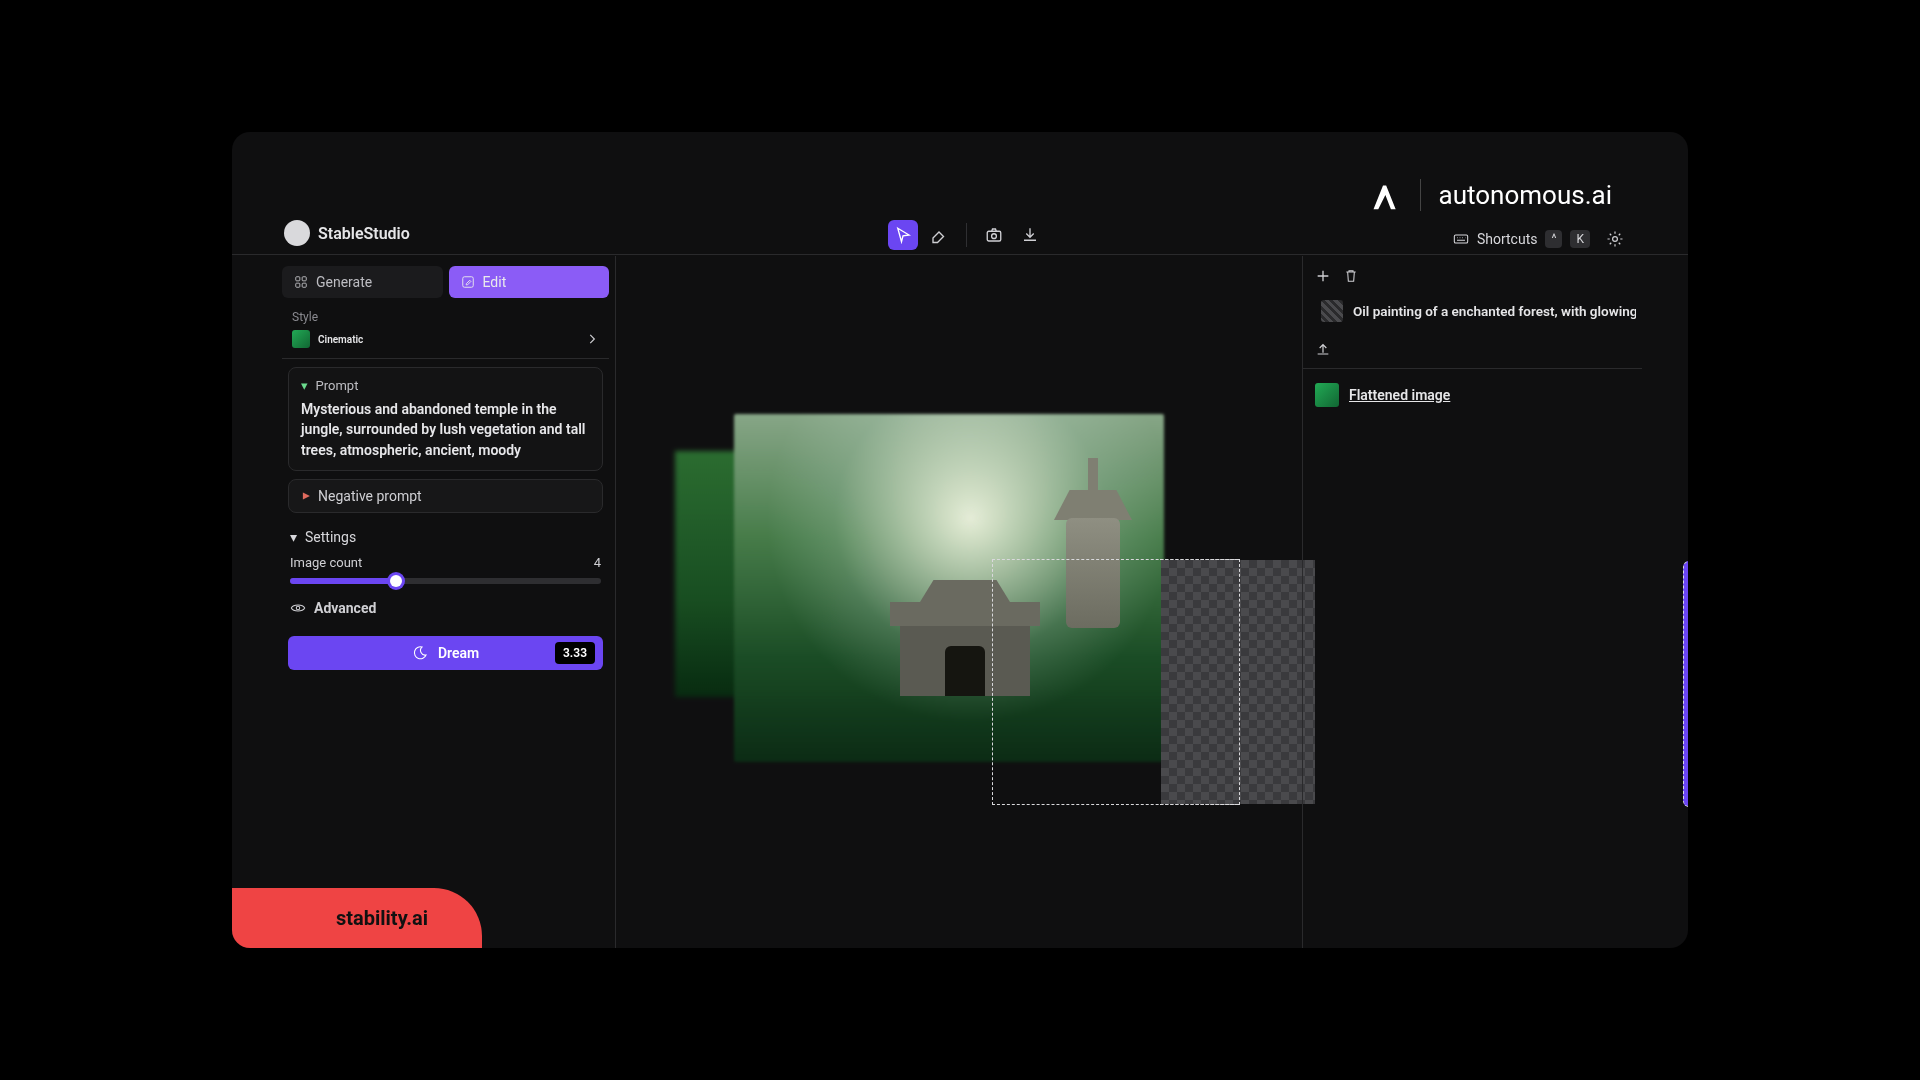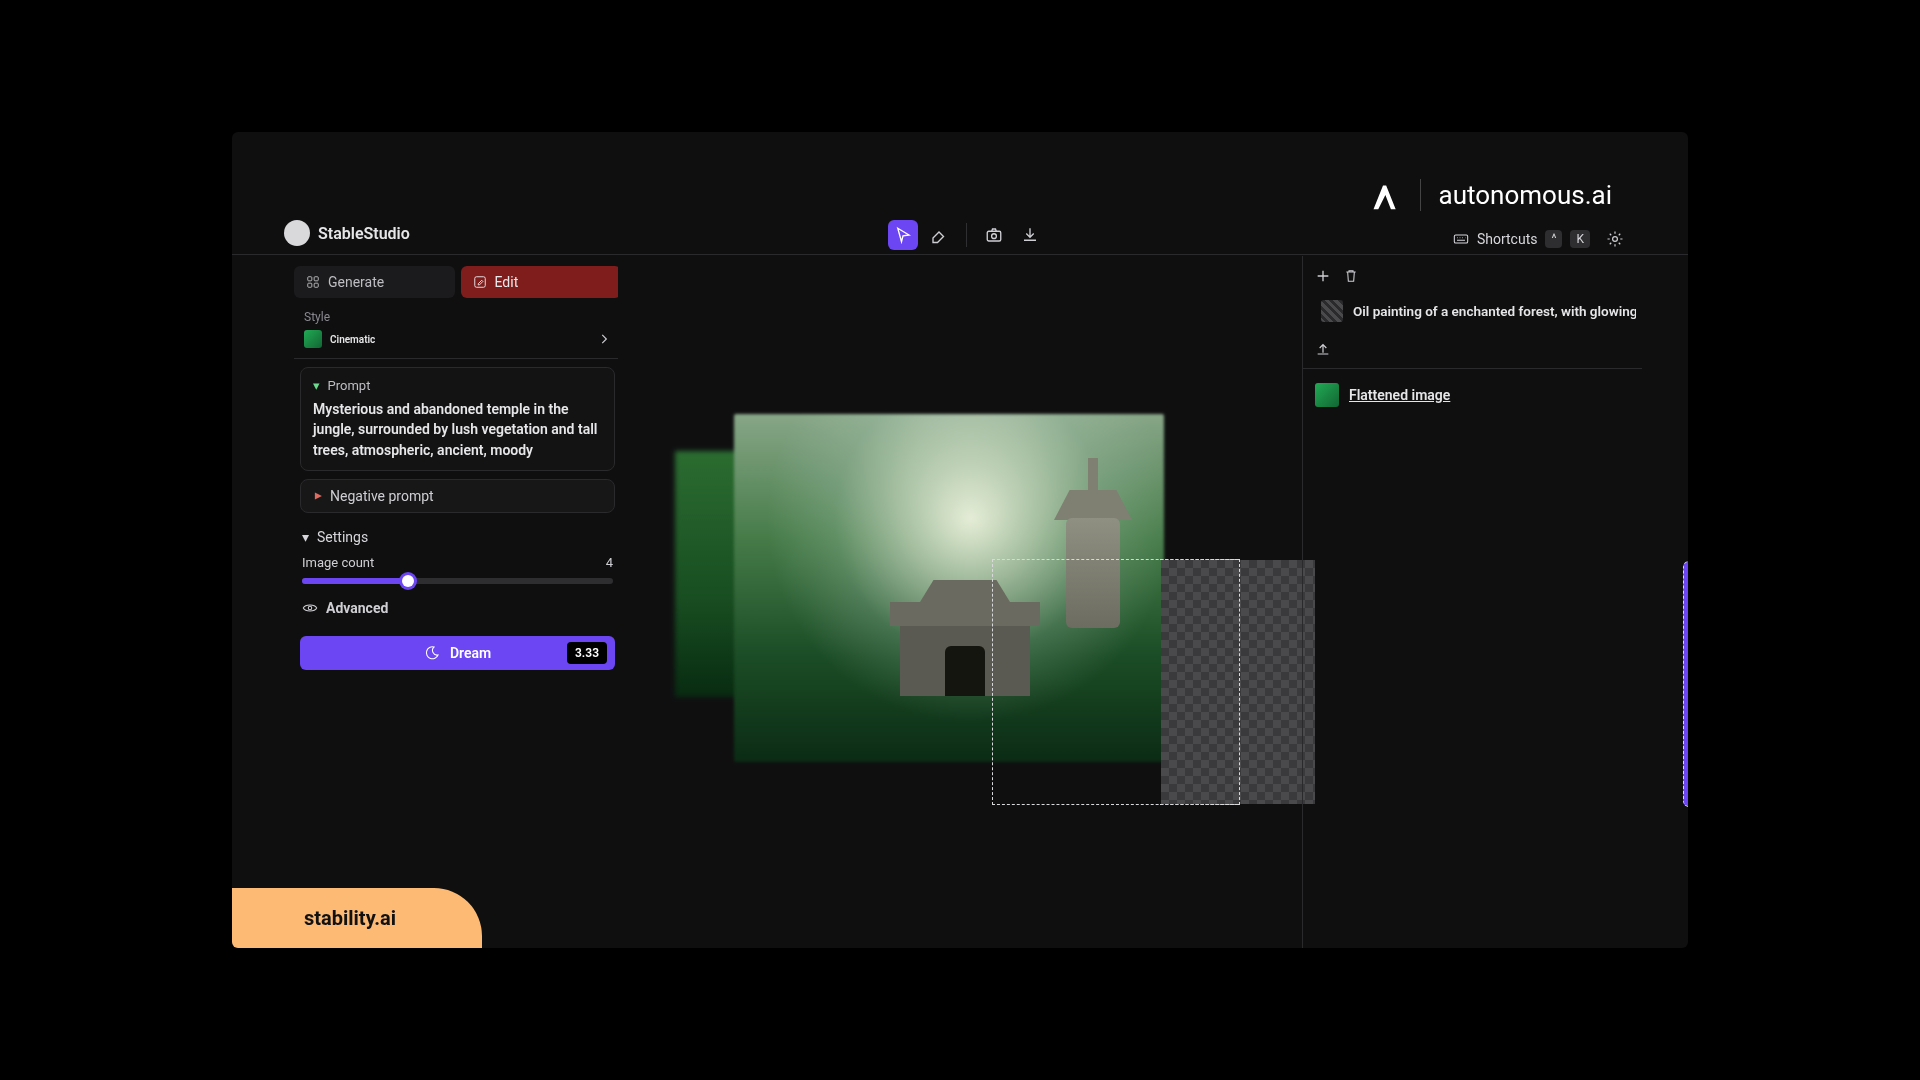--- a/index.html
+++ b/index.html
@@ -4,21 +4,21 @@
 <style>
 * { margin: 0; padding: 0; box-sizing: border-box; font-family: -apple-system, BlinkMacSystemFont, "Segoe UI", Roboto, sans-serif; }
 html, body { width: 1920px; height: 1080px; background: #000; overflow: hidden; }
 
 .stage {
   position: absolute;
   left: 50%; top: 50%;
   transform: translate(-50%, -50%);
   width: 1456px; height: 816px;
   background: #0f0f10;
-  border-radius: 6px;
+  border-radius: 18px;
   overflow: hidden;
 }
 
 
 .wm {
   position: absolute; top: 44px; right: 76px;
   display: flex; align-items: center; gap: 18px;
   color: #fff; font-size: 26px; font-weight: 400;
 }
 .wm svg { width: 38px; height: 38px; }
@@ -55,31 +55,31 @@
 .vline { width:1px; height:24px; background:#2f2f32; margin:0 6px; }
 .right-tools {
   position: absolute; right: 58px; top: 92px;
   display: flex; align-items: center; gap: 10px; color: #cfcfd3;
 }
 .shortcuts { display:flex; align-items:center; gap:8px; font-size:14px; color:#d7d7db; cursor:pointer; }
 .kbd { background:#2e2e31; color:#d7d7db; font-size:12px; padding:2px 6px; border-radius:4px; }
 
 
 .left {
-  position: absolute; left: 56px; top: 124px; width: 340px;
+  position: absolute; left: 44px; top: 124px; width: 340px;
   border-right: 1px solid #2a2a2c; height: calc(100% - 124px);
   padding: 6px 6px 0 6px;
 }
 .tabs { display:flex; gap:6px; padding: 4px 0 6px 0;}
 .tab {
   flex:1; height:32px; border-radius:6px; background:#1b1b1d;
   display:flex; align-items:center; gap:8px; padding:0 12px;
   color:#bdbdc2; font-size:14px; cursor:pointer;
 }
-.tab.active { background:#7f1d1d; color:#e9e9ec; }
+.tab.active { background:#8b5cf6; color:#e9e9ec; }
 .section-label { font-size:12px; color:#8a8a90; padding: 6px 10px 2px; }
 .style-row {
   display:flex; align-items:center; justify-content:space-between;
   padding:4px 10px 10px 10px; color:#e6e6e8; font-size:10px; font-weight:600;
   border-bottom:1px solid #2a2a2c; cursor:pointer;
 }
 .style-row .left-g { display:flex; align-items:center; gap:8px; }
 .thumb { width:18px; height:18px; border-radius:3px; background:linear-gradient(135deg,#2a5,#163); }
 .card {
   margin:8px 6px; border:1px solid #2a2a2c; border-radius:8px;
@@ -175,22 +175,22 @@
   flex-shrink:0;
 }
 .upload { padding:8px 12px; color:#cfcfd3; }
 .divider { height:1px; background:#2a2a2c; margin:4px 0; }
 .flat { display:flex; align-items:center; gap:10px; padding:10px 12px; color:#e6e6e8; font-size:14px; font-weight:600;text-decoration:underline;}
 .flat .th { width:24px; height:24px; border-radius:3px; background:linear-gradient(135deg,#2a5,#163); }
 
 
 .blpill {
   position:absolute; left:0; bottom:0; width:250px; height:60px;
-  background:#fdba74; border-top-right-radius:48px;
-  display:flex; align-items:center; padding-left:72px;
+  background:#ef4444; border-top-right-radius:48px;
+  display:flex; align-items:center; padding-left:104px;
   color:#111; font-weight:700; font-size:20px;
 }
 
 svg { display:block; }
 </style>
 </head>
 <body>
 
 <div class="stage">
 

